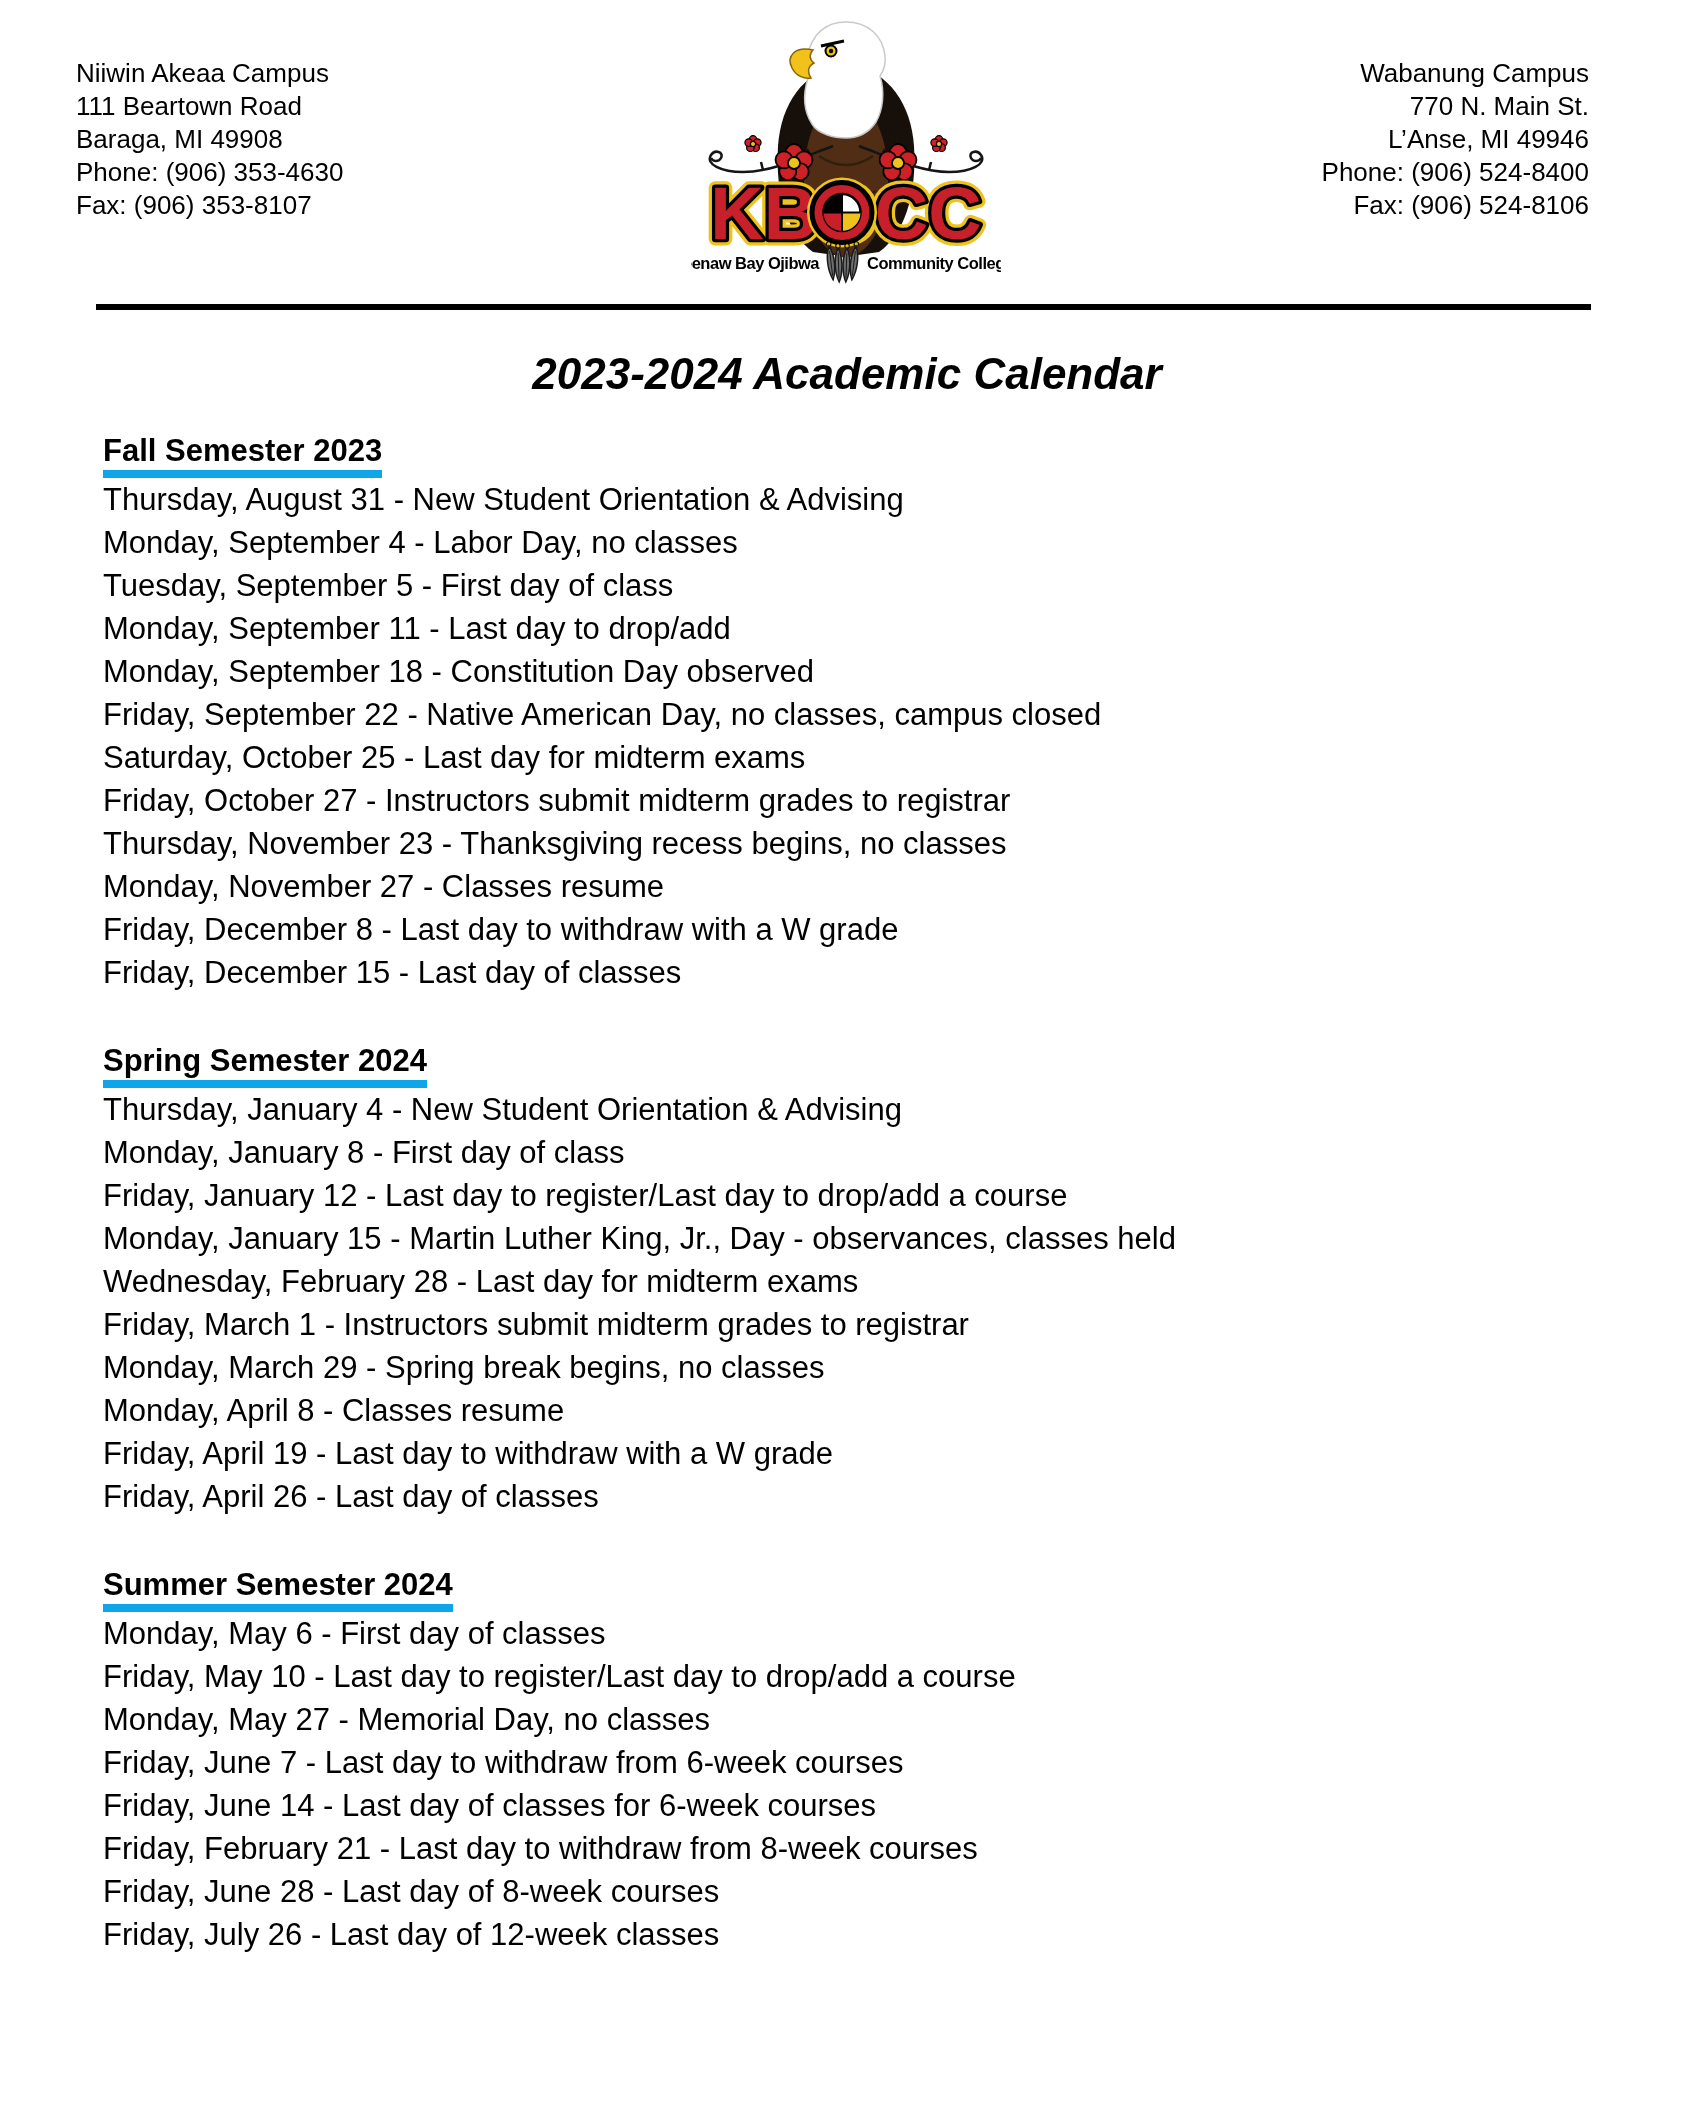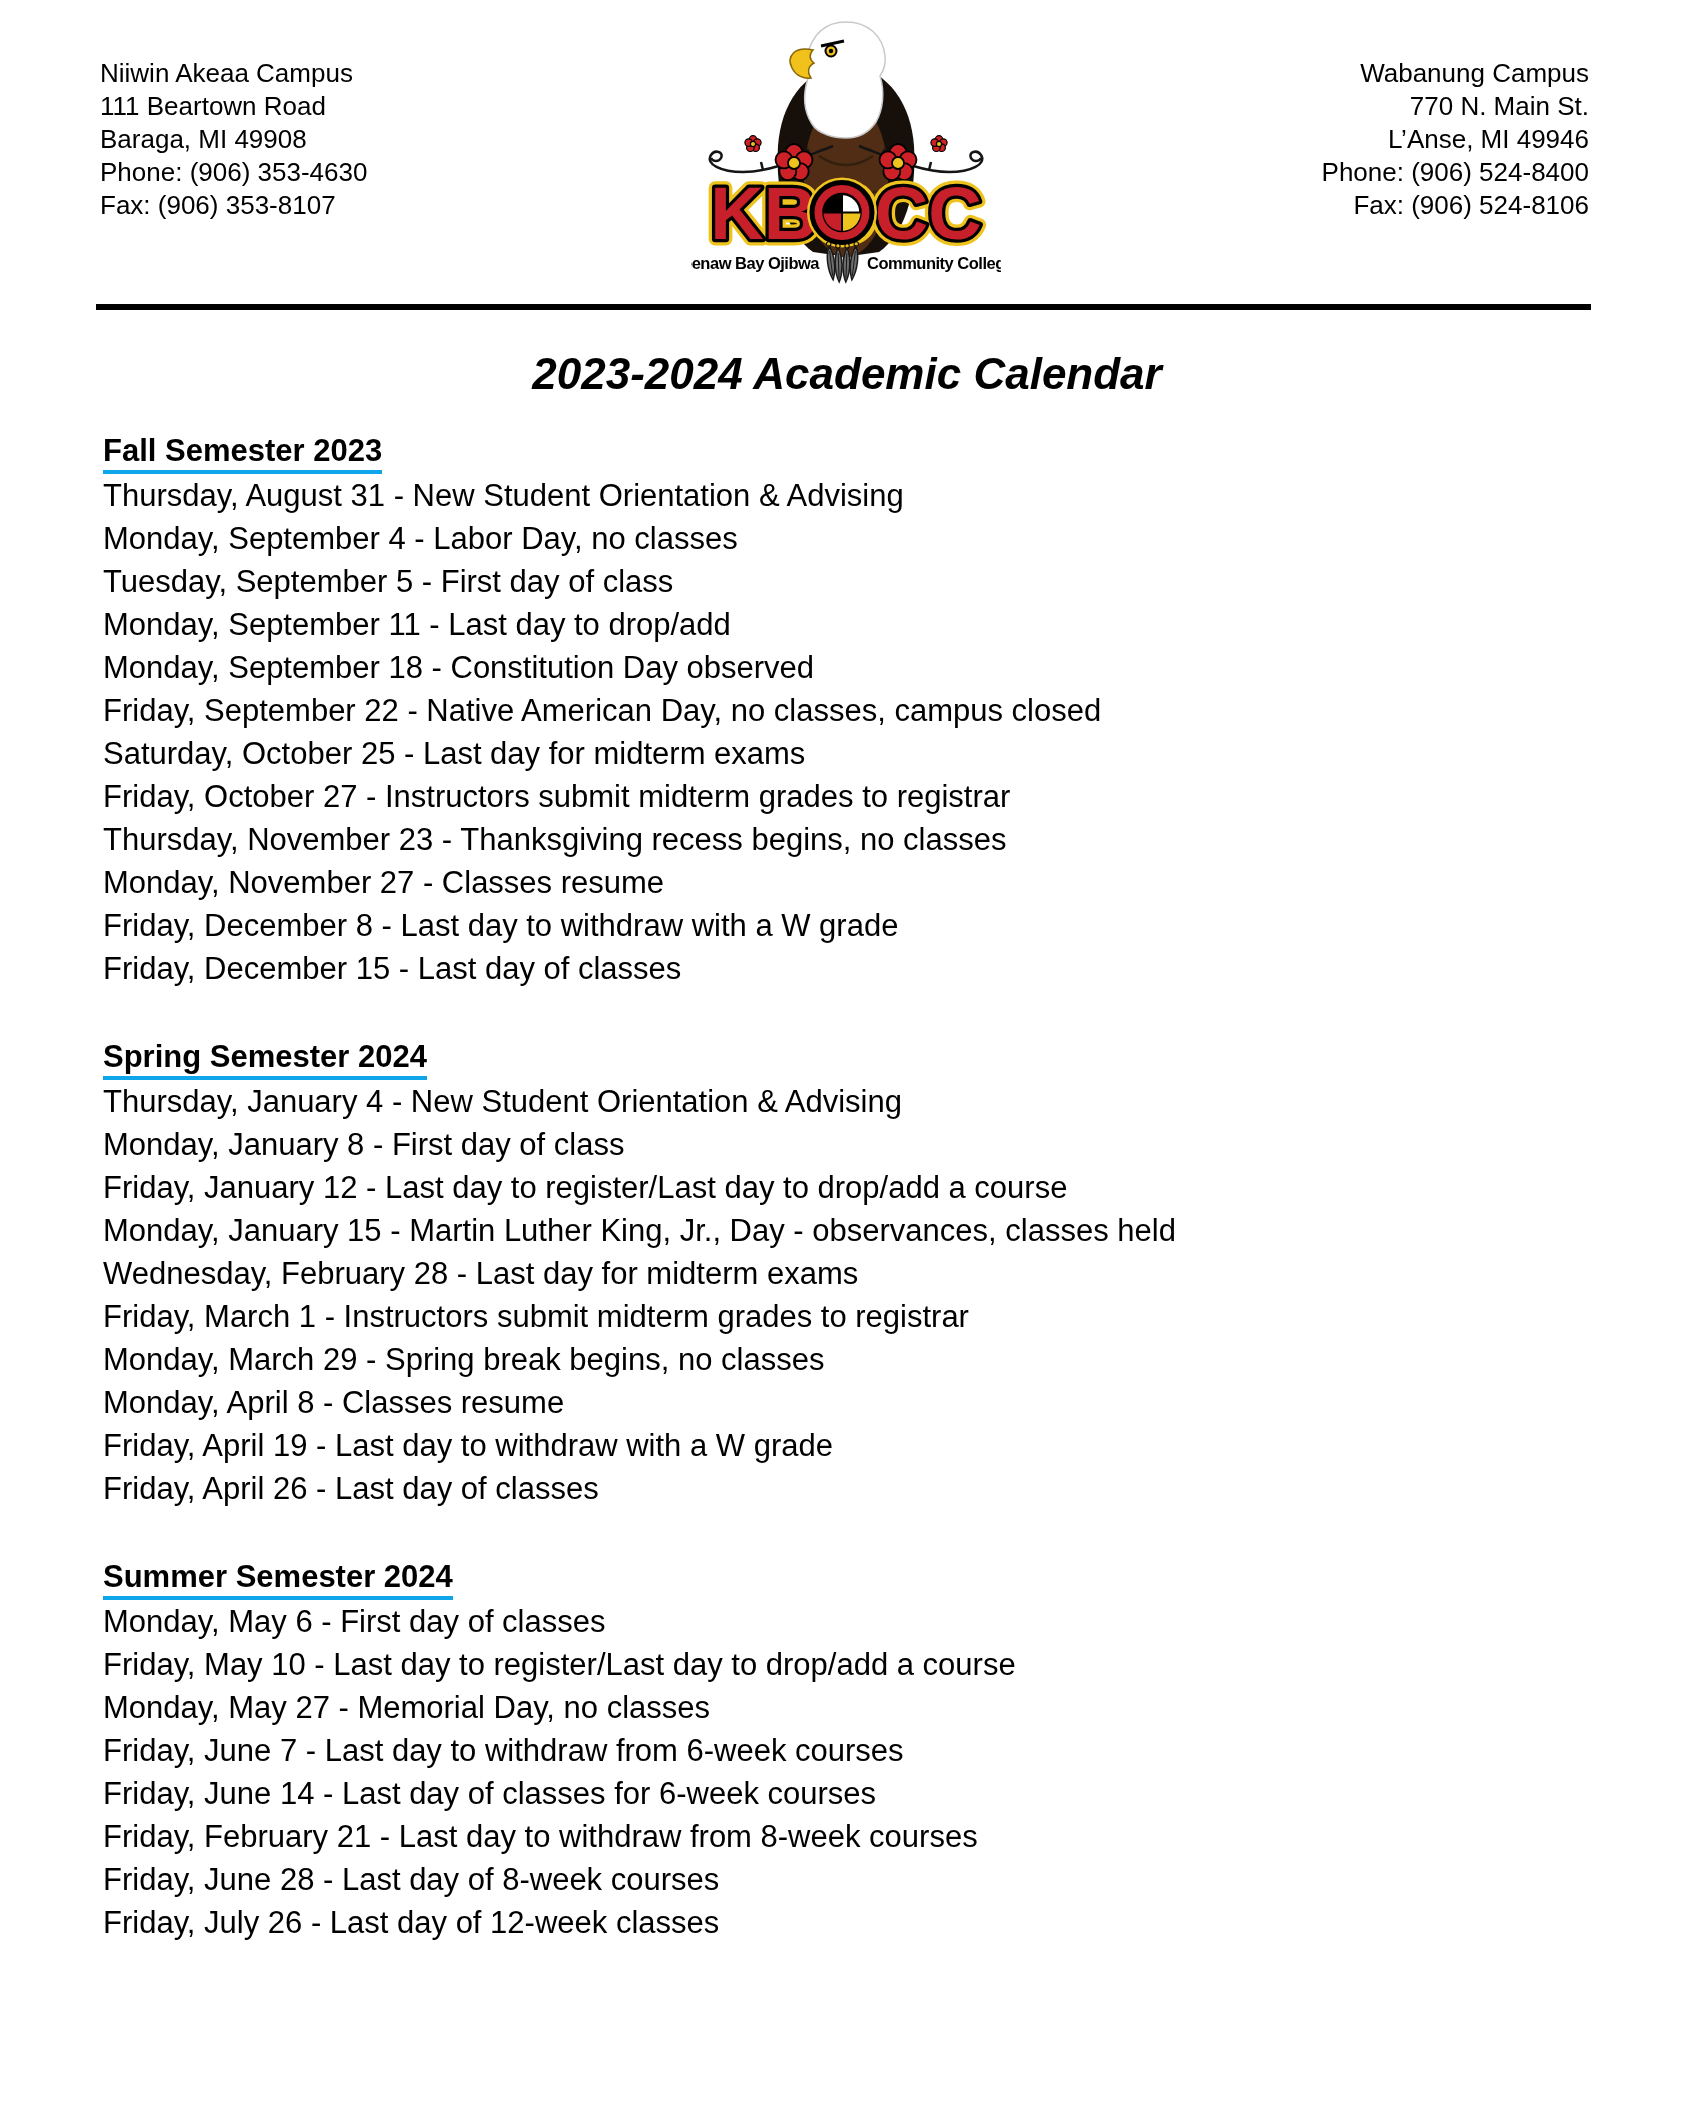--- a/index.html
+++ b/index.html
@@ -5,30 +5,30 @@
   html,body { margin:0; padding:0; background:#888; }
   .page {
     position:relative; width:1691px; height:2112px; margin:0 auto;
     background:#ffffff; color:#000;
     font-family:"Liberation Sans", sans-serif;
     overflow:hidden;
   }
   .addr { font-size:26px; line-height:33px; color:#000; }
   .addr-left  { position:absolute; left:76px;  top:57px; text-align:left; }
   .addr-right { position:absolute; right:102px; top:57px; text-align:right; }
-  .addr div { white-space:nowrap;margin-left:24px; }
+  .addr div { white-space:nowrap; }
   .logo-wrap { position:absolute; left:50%; top:6px; transform:translateX(-50%); width:310px; height:292px; }
   .rule { position:absolute; left:96px; right:100px; top:304px; height:6px; background:#000; }
   .content { position:absolute; left:103px; right:100px; top:352px; }
   .doc-title { text-align:center; font-weight:bold; font-size:44px; line-height:44px; margin:0;font-style:italic; }
   .section { margin-top:48px; }
   .section:first-of-type { margin-top:36px; }
   .section-heading {
     display:inline-block; font-weight:bold; font-size:31px; line-height:37px;
-    border-bottom:4px solid #0ea5e9; padding-bottom:1px; margin:0;
+    border-bottom:8px solid #0ea5e9; padding-bottom:1px; margin:0;
   }
   .event-list { }
   .event-line { font-size:31px; line-height:43px; white-space:nowrap; }
 </style>
 </head>
 <body>
 
 <div class="page">
 
   <div class="addr addr-left">

